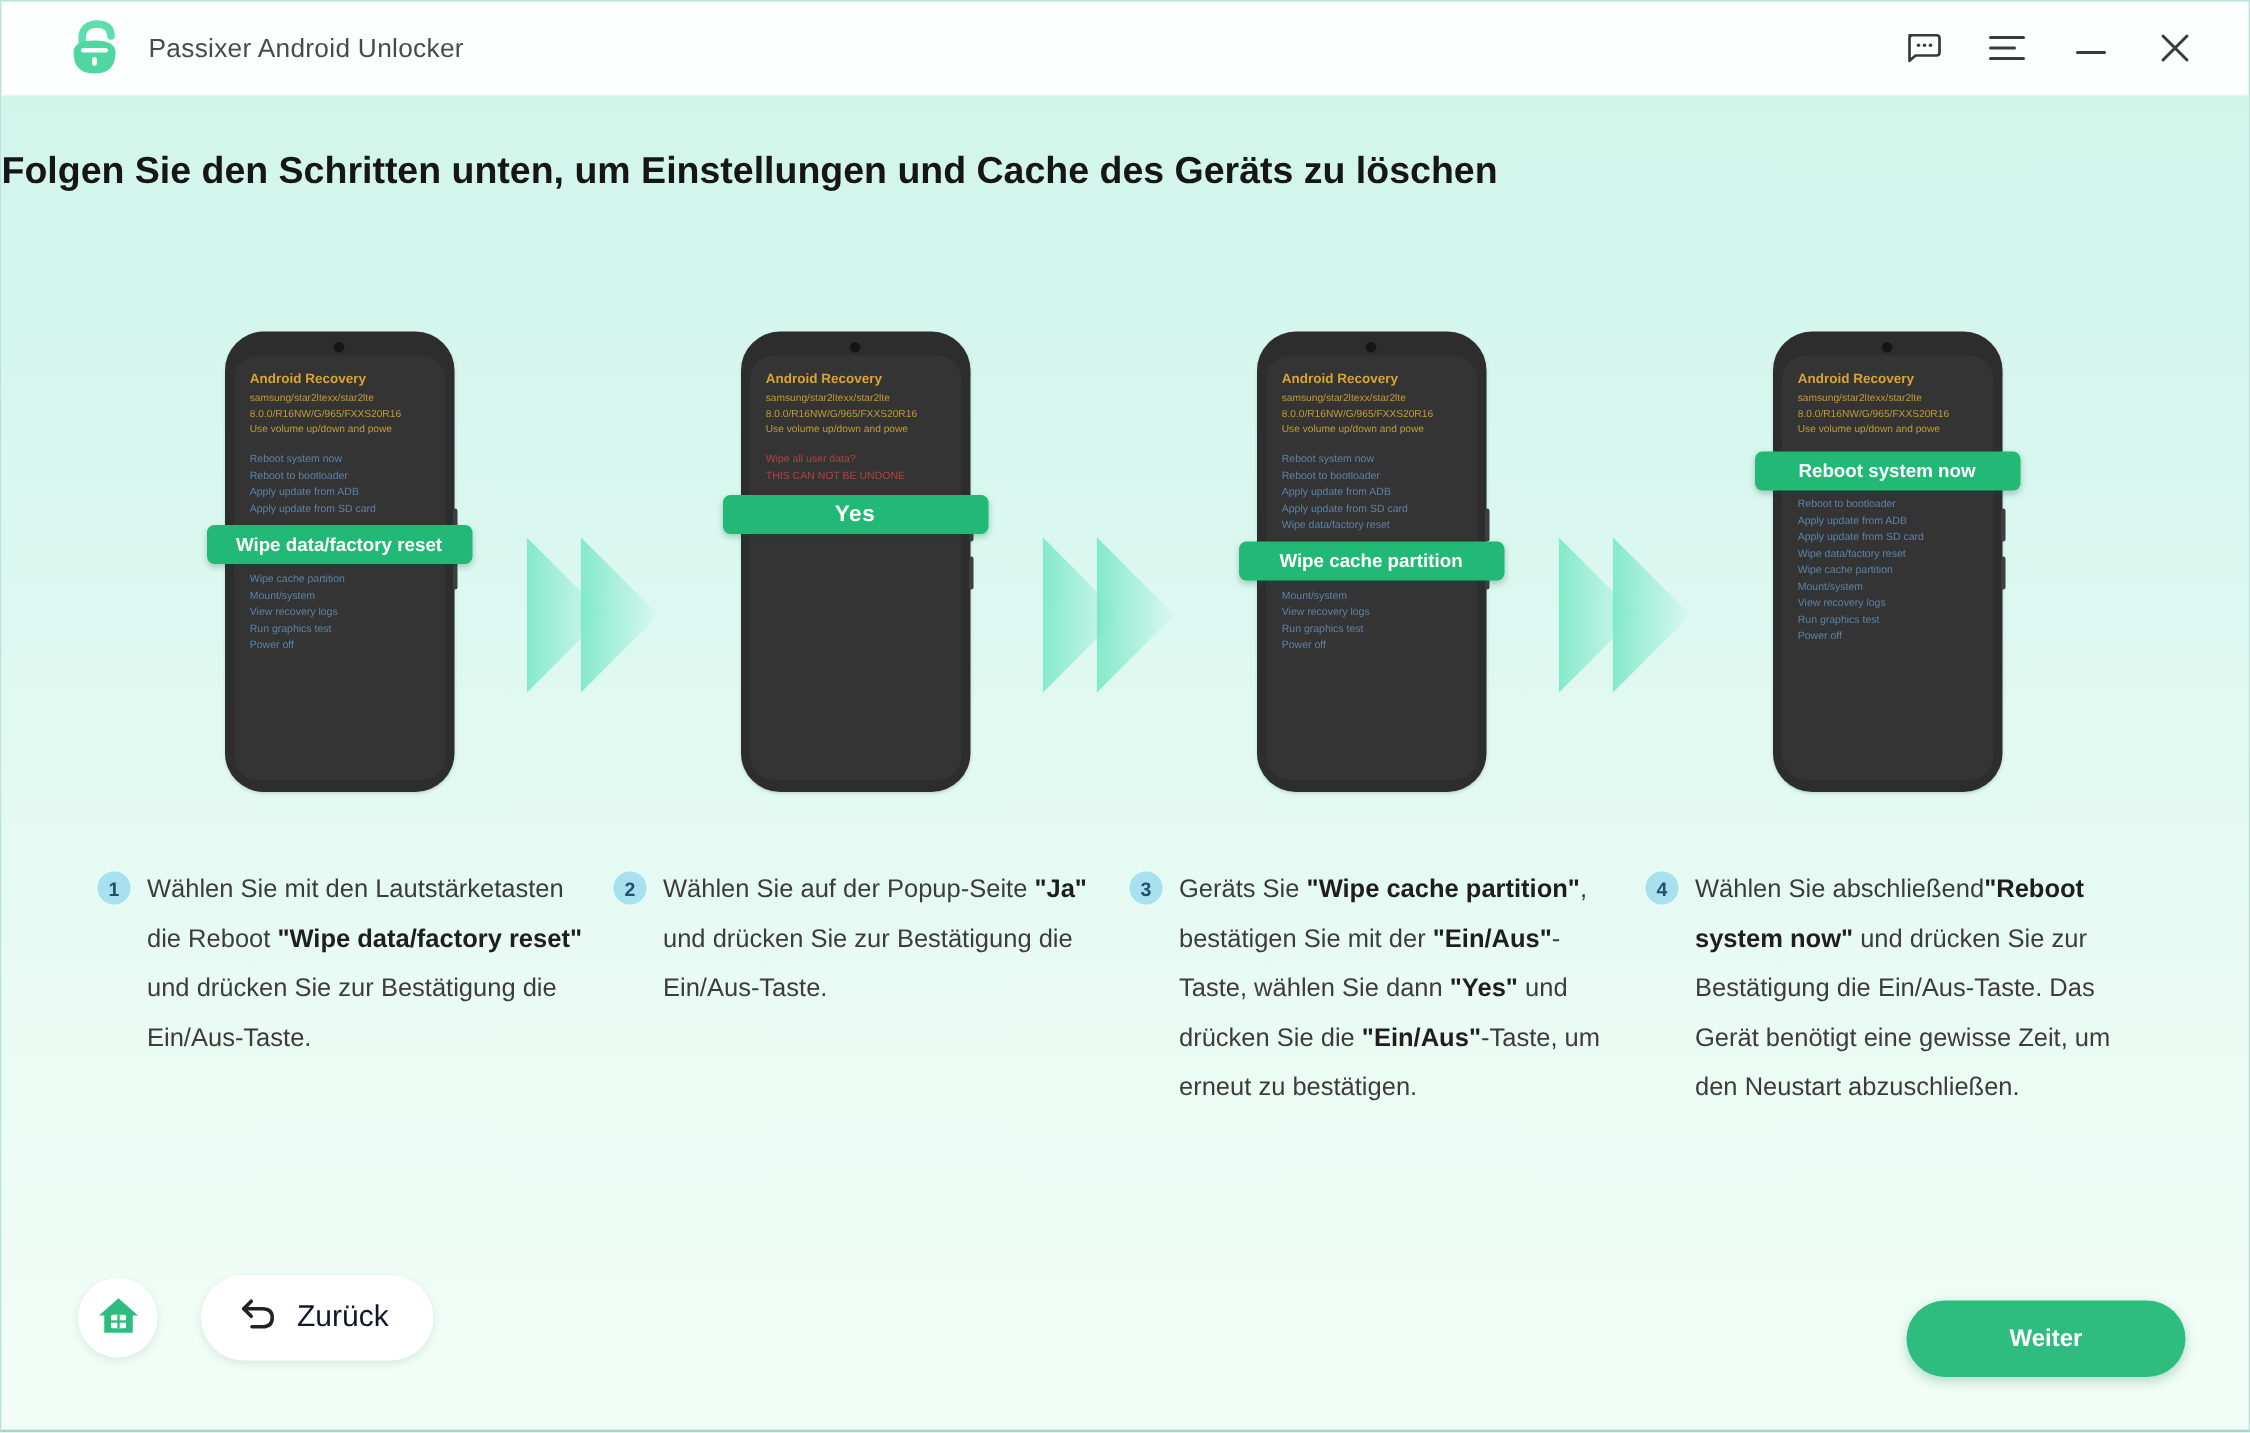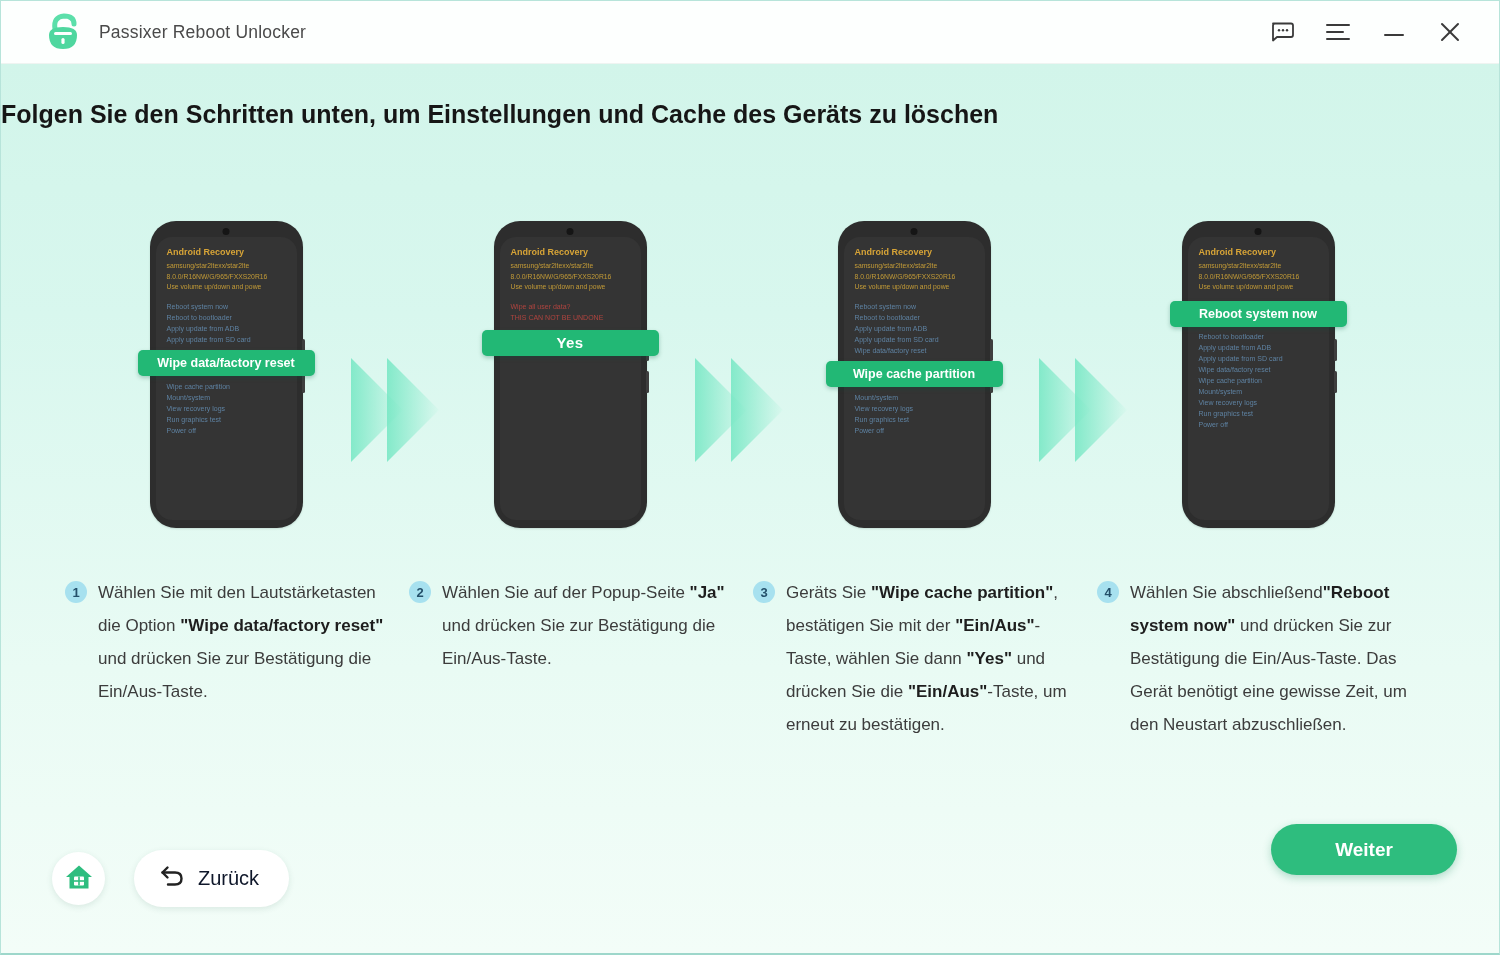--- a/index.html
+++ b/index.html
@@ -68,40 +68,40 @@
   .step-text .b { font-weight:700; color:#1e1e1e; }
 
   
   .home-button { position:absolute; left:51px; top:788px; width:53px; height:53px; border-radius:50%;
                  background:#fff; border:none; cursor:pointer; display:flex; align-items:center;
                  justify-content:center; box-shadow:0 2px 6px rgba(40,90,75,.12); }
   .back-button { position:absolute; left:133px; top:786px; height:57px; padding:0 30px 0 24px;
                  border-radius:29px; background:#fff; border:none; cursor:pointer; display:flex;
                  align-items:center; gap:12px; font-family:"Liberation Sans",sans-serif;
                  font-size:20px; color:#0f172a; box-shadow:0 2px 6px rgba(40,90,75,.12); }
-  .next-button { position:absolute; left:1270px; top:760px; width:186px; height:51px; border-radius:26px;
+  .next-button { position:absolute; left:1270px; top:803px; width:186px; height:51px; border-radius:26px;
                  background:#2ebd7e; border:none; cursor:pointer; color:#fff; font-weight:700;
-                 font-size:19px; font-family:"Liberation Sans",sans-serif;
+                 font-size:16px; font-family:"Liberation Sans",sans-serif;
                  box-shadow:0 3px 8px rgba(25,140,95,.3); }
 </style>
 </head>
 <body>
 
 <div class="window">
 
   <header class="titlebar">
     <div class="logo">
       <svg width="40" height="42" viewBox="0 0 40 42">
         <path d="M12 18 Q10 6 21 5 Q31 5 31 13" fill="none" stroke="#5cdfaa" stroke-width="5" stroke-linecap="round"></path>
         <path d="M6 24 Q6 16 20 16 Q34 16 34 24 Q34 38 20 38 Q6 38 6 24 Z" fill="#4fd79f"></path>
         <rect x="11" y="21" width="18" height="3" rx="1.5" fill="#ffffff"></rect>
         <rect x="18.4" y="27" width="3.2" height="6" rx="1.6" fill="#ffffff"></rect>
       </svg>
     </div>
-    <div class="app-title">Passixer Reboot Unlocker</div>
+    <div class="app-title">Passixer Android Unlocker</div>
     <div class="titlebar-actions">
       <button class="tb-btn" aria-label="feedback">
         <svg width="26" height="24" viewBox="0 0 26 24" fill="none" stroke="#3a3a3a" stroke-width="1.8">
           <path d="M4 3.5 H22 Q24 3.5 24 5.5 V15 Q24 17 22 17 H8 L4 20.5 V5.5 Q4 3.5 6 3.5 Z" stroke-linejoin="round"></path>
           <circle cx="10" cy="10.2" r="1.2" fill="#3a3a3a" stroke="none"></circle>
           <circle cx="14" cy="10.2" r="1.2" fill="#3a3a3a" stroke="none"></circle>
           <circle cx="18" cy="10.2" r="1.2" fill="#3a3a3a" stroke="none"></circle>
         </svg>
       </button>
       <button class="tb-btn" aria-label="menu">
@@ -154,21 +154,21 @@
                   <div class="mitem">Wipe cache partition</div>
                   <div class="mitem">Mount/system</div>
                   <div class="mitem">View recovery logs</div>
                   <div class="mitem">Run graphics test</div>
                   <div class="mitem">Power off</div>
                 </div>
       </div>
     </div>
     <div class="step">
       <div class="step-number">1</div>
-      <div class="step-text"><span>Wählen Sie mit den Lautstärketasten die Option </span><span class="b">"Wipe data/factory reset"</span><span> und drücken Sie zur Bestätigung die Ein/Aus-Taste.</span></div>
+      <div class="step-text"><span>Wählen Sie mit den Lautstärketasten die Reboot </span><span class="b">"Wipe data/factory reset"</span><span> und drücken Sie zur Bestätigung die Ein/Aus-Taste.</span></div>
     </div>
   </div>
 
   <div class="column">
     <div class="phone">
       <div class="cam"></div>
       <span class="nub n1"></span>
       <span class="nub n2"></span>
       <div class="screen">
         <div class="recovery-title">Android Recovery</div>

